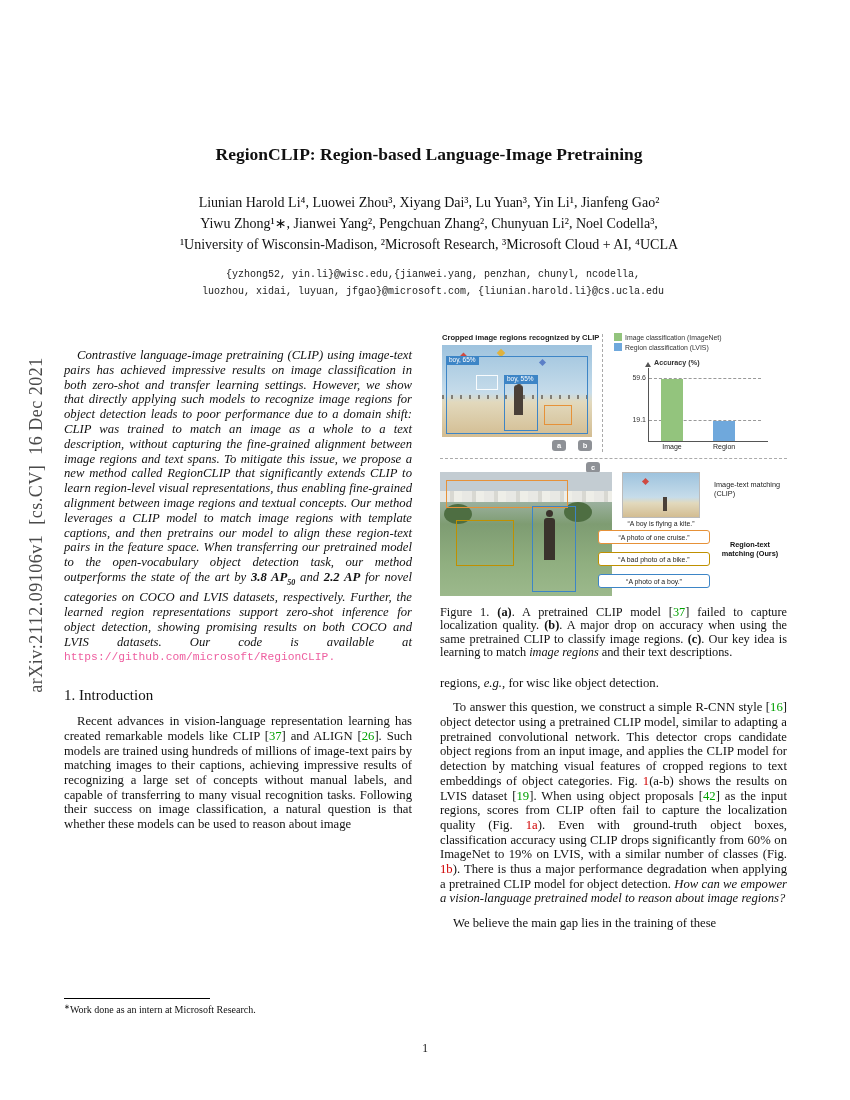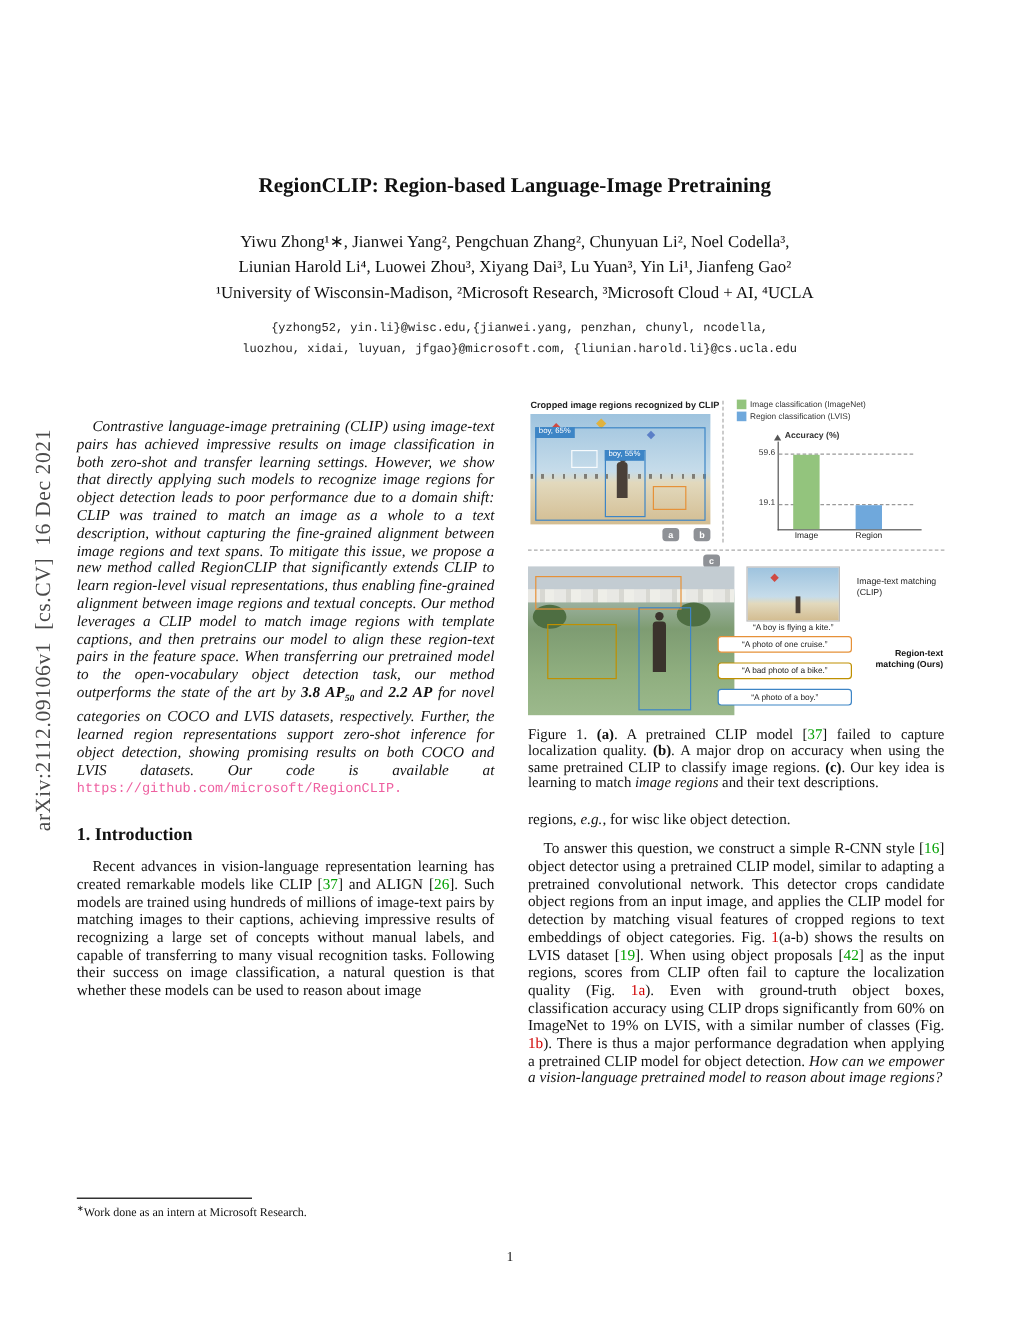--- a/index.html
+++ b/index.html
@@ -23,21 +23,21 @@
   .emails{position:absolute;left:72px;right:56px;top:266px;text-align:center;
     font-family:"Liberation Mono",monospace;font-size:10px;line-height:17px;color:#222;}
   
   .col-left{position:absolute;left:64px;top:332px;width:348px;}
   .col-right{position:absolute;left:440px;top:332px;width:347px;}
   .abstract-heading{text-align:center;font-weight:bold;font-size:14.5px;}
   .abstract-text{margin-top:16px;font-style:italic;font-size:12.7px;line-height:14.8px;
     text-align:justify;text-indent:13px;}
   .abstract-text b{font-weight:bold;}
   .url{font-family:"Liberation Mono",monospace;font-size:11.3px;color:var(--url);font-style:normal;}
-  .section-heading{margin-top:22px;font-size:15px;font-weight:bold;}
+  .section-heading{margin-top:22px;font-size:15px;font-weight:normal;}
   .body-text{margin-top:10px;font-size:12.7px;line-height:14.7px;text-align:justify;}
   .body-text.indent{text-indent:13px;}
   .cite{color:var(--cite);}
   .figref{color:var(--figref);}
   .it{font-style:italic;}
   
   .footnote-block{position:absolute;left:64px;top:998px;width:348px;}
   .footnote-rule{width:146px;border-top:1px solid #000;}
   .footnote{margin-top:4px;font-size:10px;color:#111;}
   .footnote sup{font-size:7px;}
@@ -112,40 +112,40 @@
   .kite-thumb .mini-person{position:absolute;left:40px;top:24px;width:4px;height:14px;background:#4a4038;}
   .kite-quote{position:absolute;left:172px;top:188px;width:98px;text-align:center;
     font-size:6.9px;color:#222;}
   .tbox{position:absolute;left:158px;width:112px;height:14px;border-radius:3px;background:#fff;
     font-size:6.9px;color:#222;display:flex;align-items:center;justify-content:center;}
   .tb1{top:198px;border:1px solid var(--box-orange);}
   .tb2{top:220px;border:1px solid var(--box-olive);}
   .tb3{top:242px;border:1px solid var(--box-blue);}
   .match-clip{position:absolute;left:274px;top:148px;width:72px;text-align:left;
     font-size:7.3px;line-height:1.3;color:#222;}
-  .match-ours{position:absolute;left:274px;top:208px;width:72px;text-align:right;
+  .match-ours{position:absolute;left:274px;top:208px;width:72px;text-align:center;
     font-size:7.3px;line-height:1.3;font-weight:bold;color:#111;}
   
   .fig-caption{margin-top:8px;font-size:12.3px;line-height:13.4px;text-align:justify;}
   .fig-caption b{font-weight:bold;}
   .right-body{margin-top:16px;}
   sub{font-size:8px;}
 </style>
 </head>
 <body>
 
 <div class="page">
 
   <div class="arxiv-banner">arXiv:2112.09106v1  [cs.CV]  16 Dec 2021</div>
 
   <div class="title">RegionCLIP: Region-based Language-Image Pretraining</div>
 
   <div class="authors">
+    <div>Liunian Harold Li⁴, Luowei Zhou³, Xiyang Dai³, Lu Yuan³, Yin Li¹, Jianfeng Gao²</div>
     <div>Yiwu Zhong¹∗, Jianwei Yang², Pengchuan Zhang², Chunyuan Li², Noel Codella³,</div>
-    <div>Liunian Harold Li⁴, Luowei Zhou³, Xiyang Dai³, Lu Yuan³, Yin Li¹, Jianfeng Gao²</div>
     <div>¹University of Wisconsin-Madison, ²Microsoft Research, ³Microsoft Cloud + AI, ⁴UCLA</div>
   </div>
 
   <div class="emails">
     <div>{yzhong52, yin.li}@wisc.edu,{jianwei.yang, penzhan, chunyl, ncodella,</div>
     <div>luozhou, xidai, luyuan, jfgao}@microsoft.com, {liunian.harold.li}@cs.ucla.edu</div>
   </div>
 
   <div class="col-left">
     <p class="abstract-text"><span>Contrastive language-image pretraining (CLIP) using image-text pairs has achieved impressive results on image classification in both zero-shot and transfer learning settings. However, we show that directly applying such models to recognize image regions for object detection leads to poor performance due to a domain shift: CLIP was trained to match an image as a whole to a text description, without capturing the fine-grained alignment between image regions and text spans. To mitigate this issue, we propose a new method called RegionCLIP that significantly extends CLIP to learn region-level visual representations, thus enabling fine-grained alignment between image regions and textual concepts. Our method leverages a CLIP model to match image regions with template captions, and then pretrains our model to align these region-text pairs in the feature space. When transferring our pretrained model to the open-vocabulary object detection task, our method outperforms the state of the art by </span><b><span>3.8 AP</span><sub>50</sub></b><span> and </span><b>2.2 AP</b><span> for novel categories on COCO and LVIS datasets, respectively. Further, the learned region representations support zero-shot inference for object detection, showing promising results on both COCO and LVIS datasets. Our code is available at </span><span class="url">https://github.com/microsoft/RegionCLIP.</span></p>
@@ -236,17 +236,18 @@
 
       <div class="match-clip">Image-text matching (CLIP)</div>
       <div class="match-ours">Region-text matching (Ours)</div>
     </div>
 
     <p class="fig-caption"><span>Figure 1. </span><b>(a)</b><span>. A pretrained CLIP model [</span><span class="cite">37</span><span>] failed to capture localization quality. </span><b>(b)</b><span>. A major drop on accuracy when using the same pretrained CLIP to classify image regions. </span><b>(c)</b><span>. Our key idea is learning to match </span><span class="it">image regions</span><span> and their text descriptions.</span></p>
 
     <div class="right-body">
       <p class="body-text" style="margin-top:0;"><span>regions, </span><span class="it">e.g.</span><span>, for wisc like object detection.</span></p>
       <p class="body-text indent"><span>To answer this question, we construct a simple R-CNN style [</span><span class="cite">16</span><span>] object detector using a pretrained CLIP model, similar to adapting a pretrained convolutional network. This detector crops candidate object regions from an input image, and applies the CLIP model for detection by matching visual features of cropped regions to text embeddings of object categories. Fig. </span><span class="figref">1</span><span>(a-b) shows the results on LVIS dataset [</span><span class="cite">19</span><span>]. When using object proposals [</span><span class="cite">42</span><span>] as the input regions, scores from CLIP often fail to capture the localization quality (Fig. </span><span class="figref">1a</span><span>). Even with ground-truth object boxes, classification accuracy using CLIP drops significantly from 60% on ImageNet to 19% on LVIS, with a similar number of classes (Fig. </span><span class="figref">1b</span><span>). There is thus a major performance degradation when applying a pretrained CLIP model for object detection. </span><span class="it">How can we empower a vision-language pretrained model to reason about image regions?</span></p>
+      <p class="body-text indent">We believe the main gap lies in the training of these</p>
     </div>
   </div>
 
   <div class="page-number">1</div>
 </div>
 
 </body></html>

